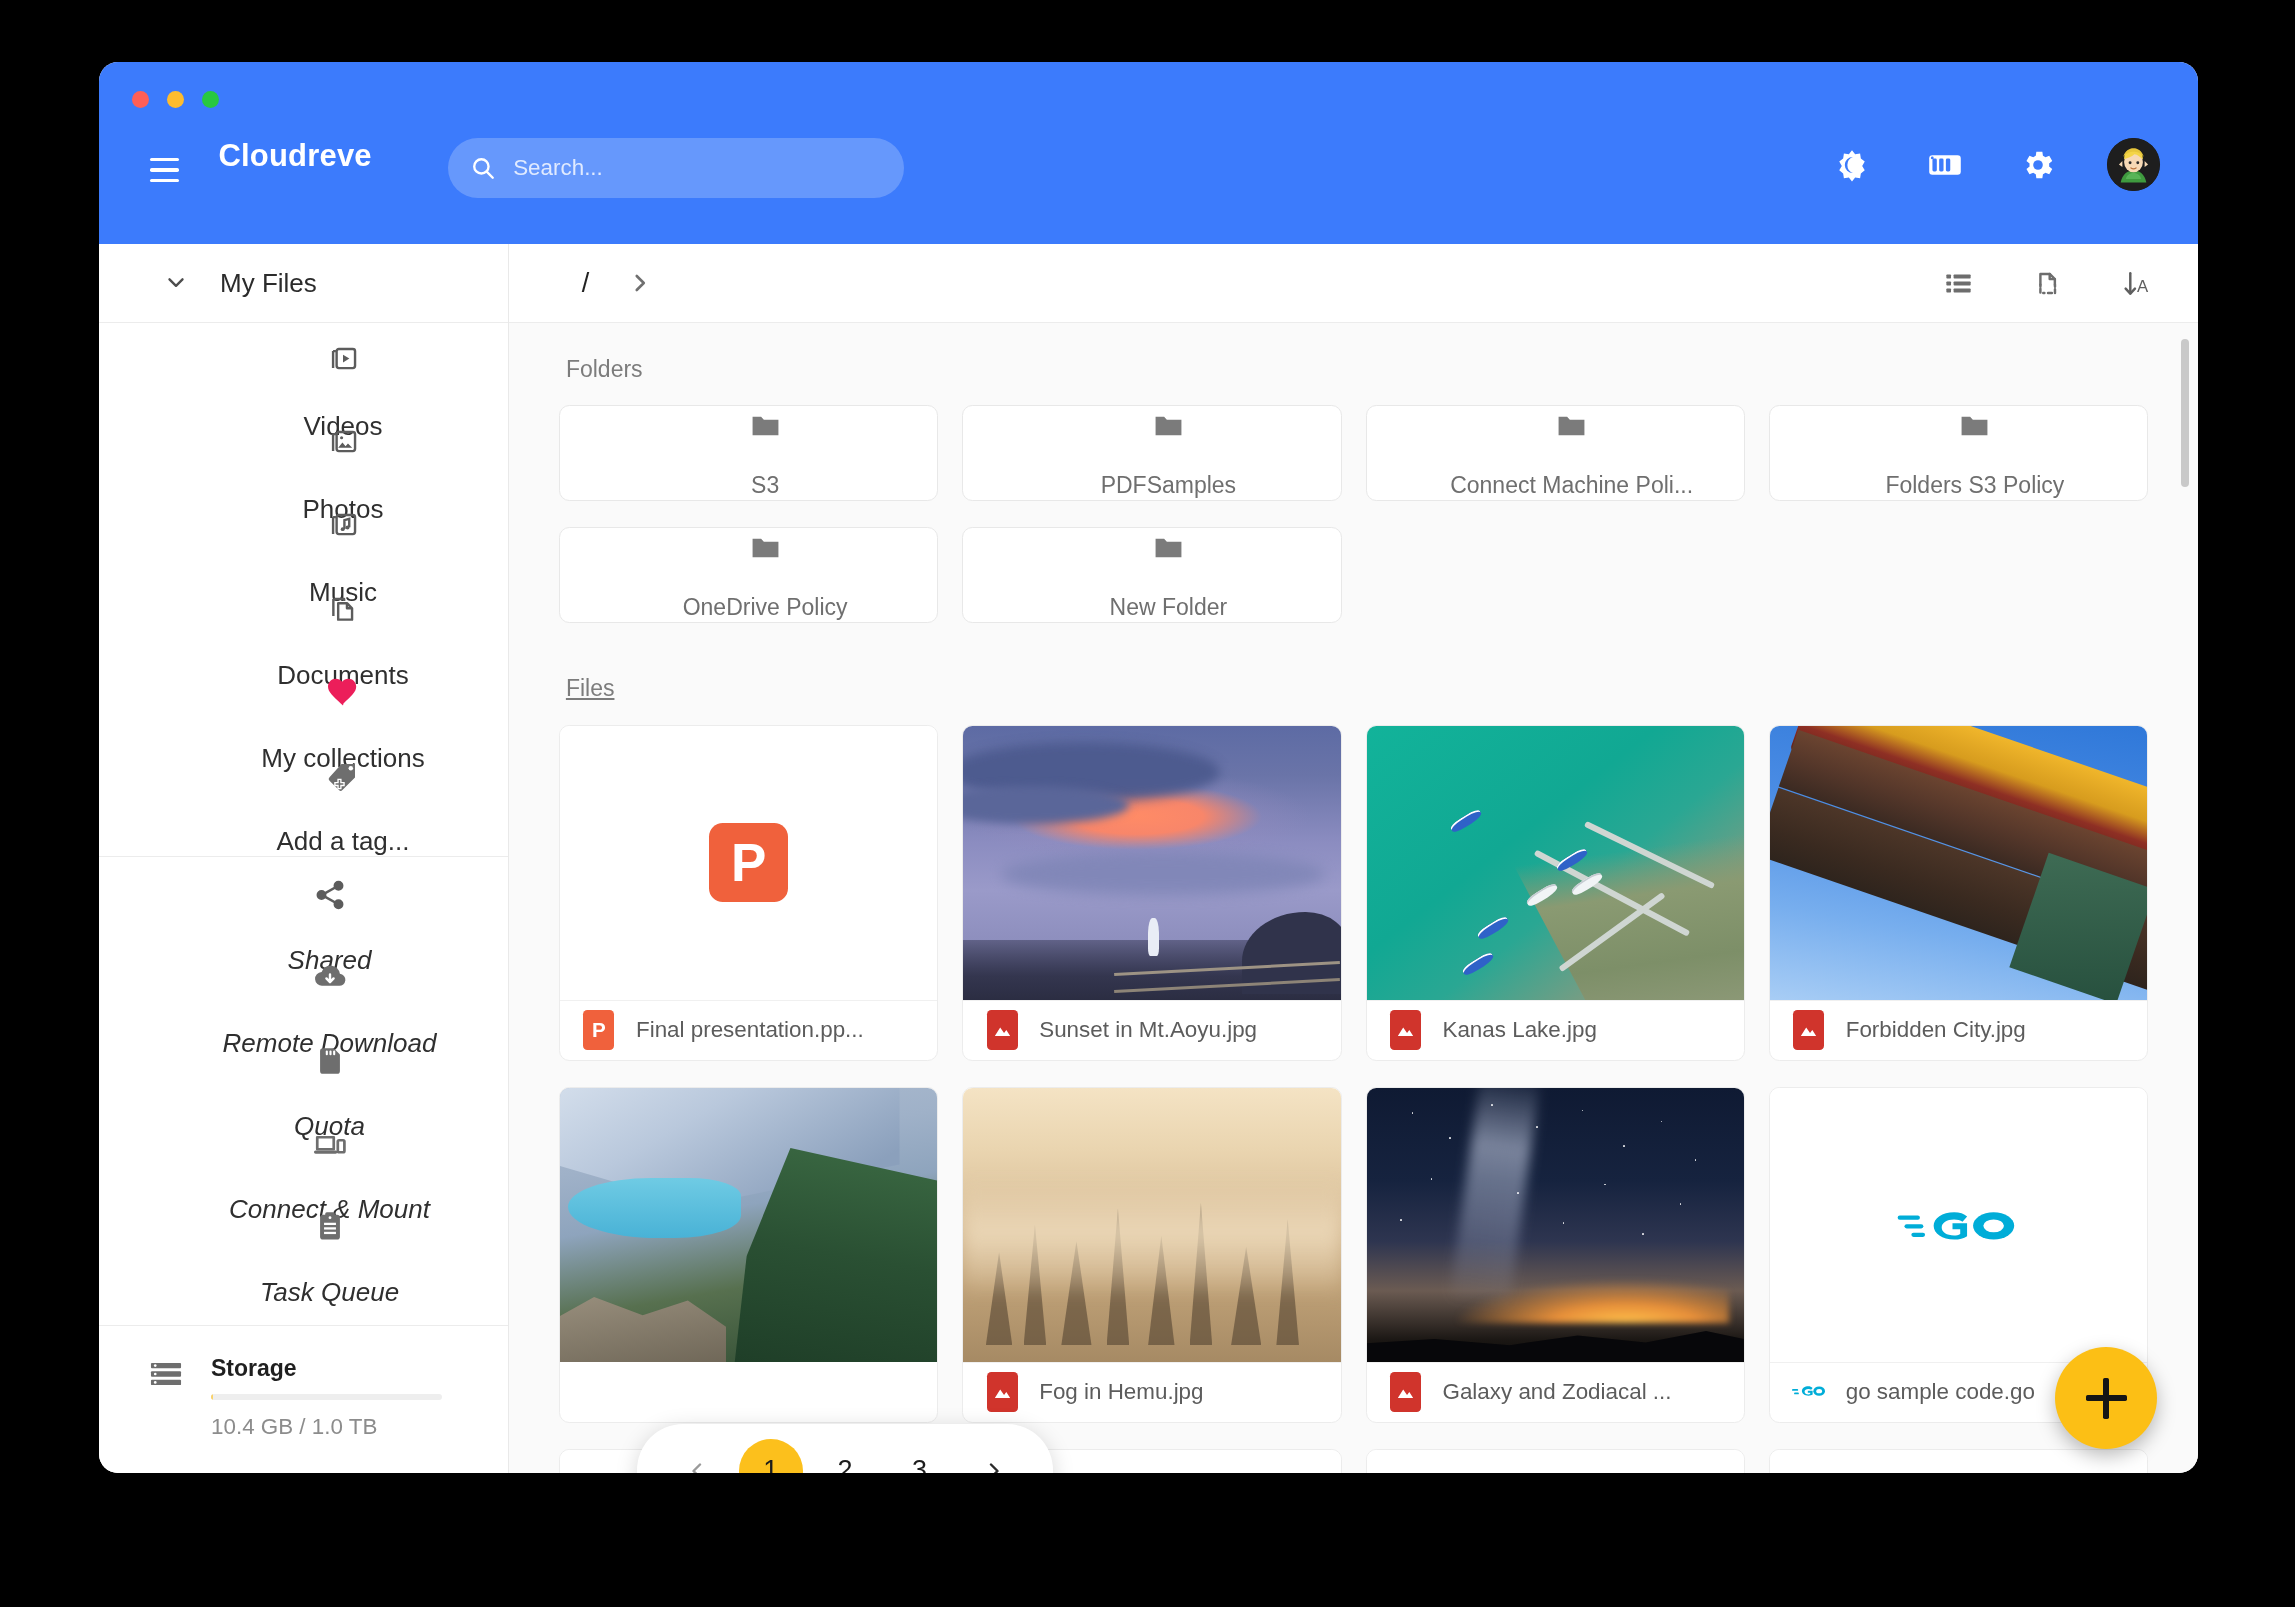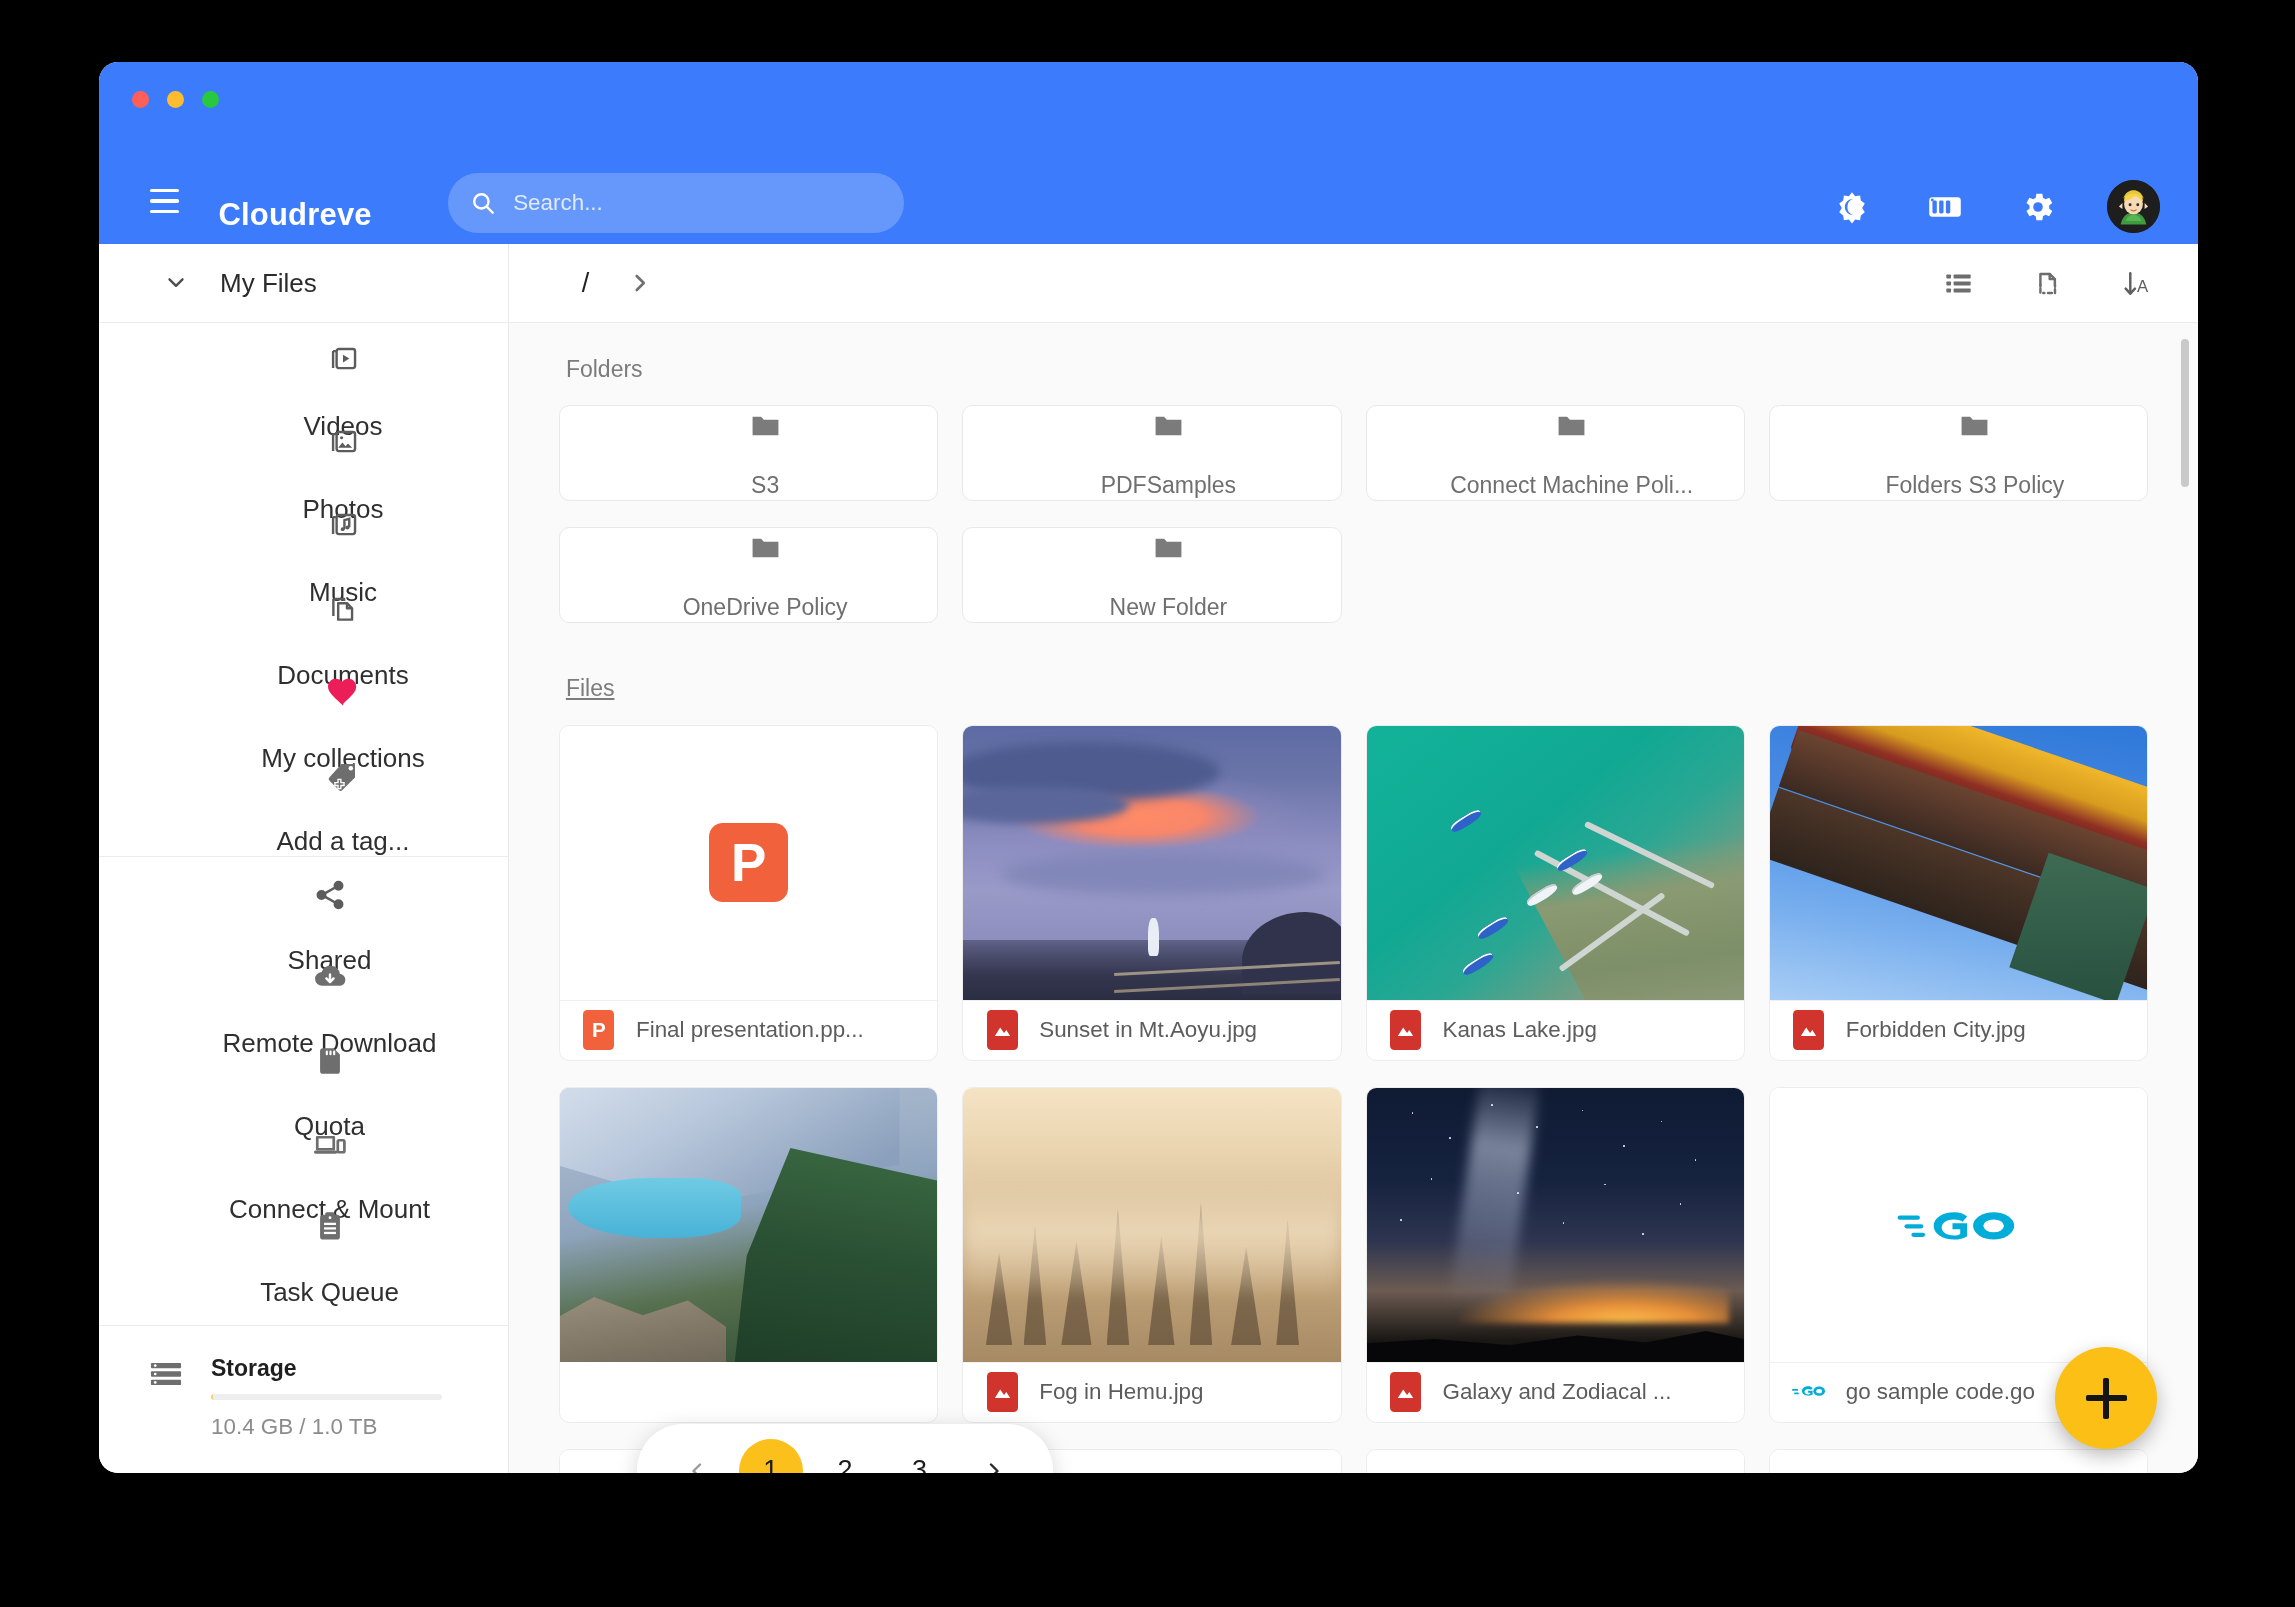--- a/index.html
+++ b/index.html
@@ -37,21 +37,21 @@
   .tl { width: 17px; height: 17px; border-radius: 50%; }
   .tl.red    { background: #ff5f57; }
   .tl.yellow { background: #febc2e; }
   .tl.green  { background: #28c840; }
 
   #appbar-row {
     position: absolute;
     left: 0; right: 0; top: 76px;
     height: 95px;
     display: flex;
-    align-items: flex-end;
+    align-items: flex-start;
     padding: 0 38px 0 33px;
   }
   #hamburger {
     width: 64px; height: 64px;
     display: flex; flex-direction: column;
     align-items: center; justify-content: center;
     gap: 6.9px; cursor: pointer; border-radius: 50%;
   }
   #hamburger span {
     display: block; width: 29px; height: 3.4px;
@@ -113,21 +113,21 @@
     height: 79px;
     display: flex; align-items: center;
     padding-left: 64px; gap: 31px;
     border-bottom: 0.9px solid #ececec;
     cursor: pointer;
   }
   #myfiles-head .mf-label {
     font-size: 26px; color: #2b2b2b; font-weight: 500;
   }
   .nav-section { padding: 19px 0 15.5px 0; }
-  .nav-section.divided { border-top: 0.9px solid #ececec; }
+  .nav-section.divided { border-top: 0.9px solid #ececec; font-style: italic; }
   .nav-item {
     height: 83px;
     display: flex; align-items: center;
     padding-left: 52px;
     gap: 31px;
     cursor: pointer;
     color: #2f2f2f;
     font-size: 26px;
     flex-direction: column;
   }

